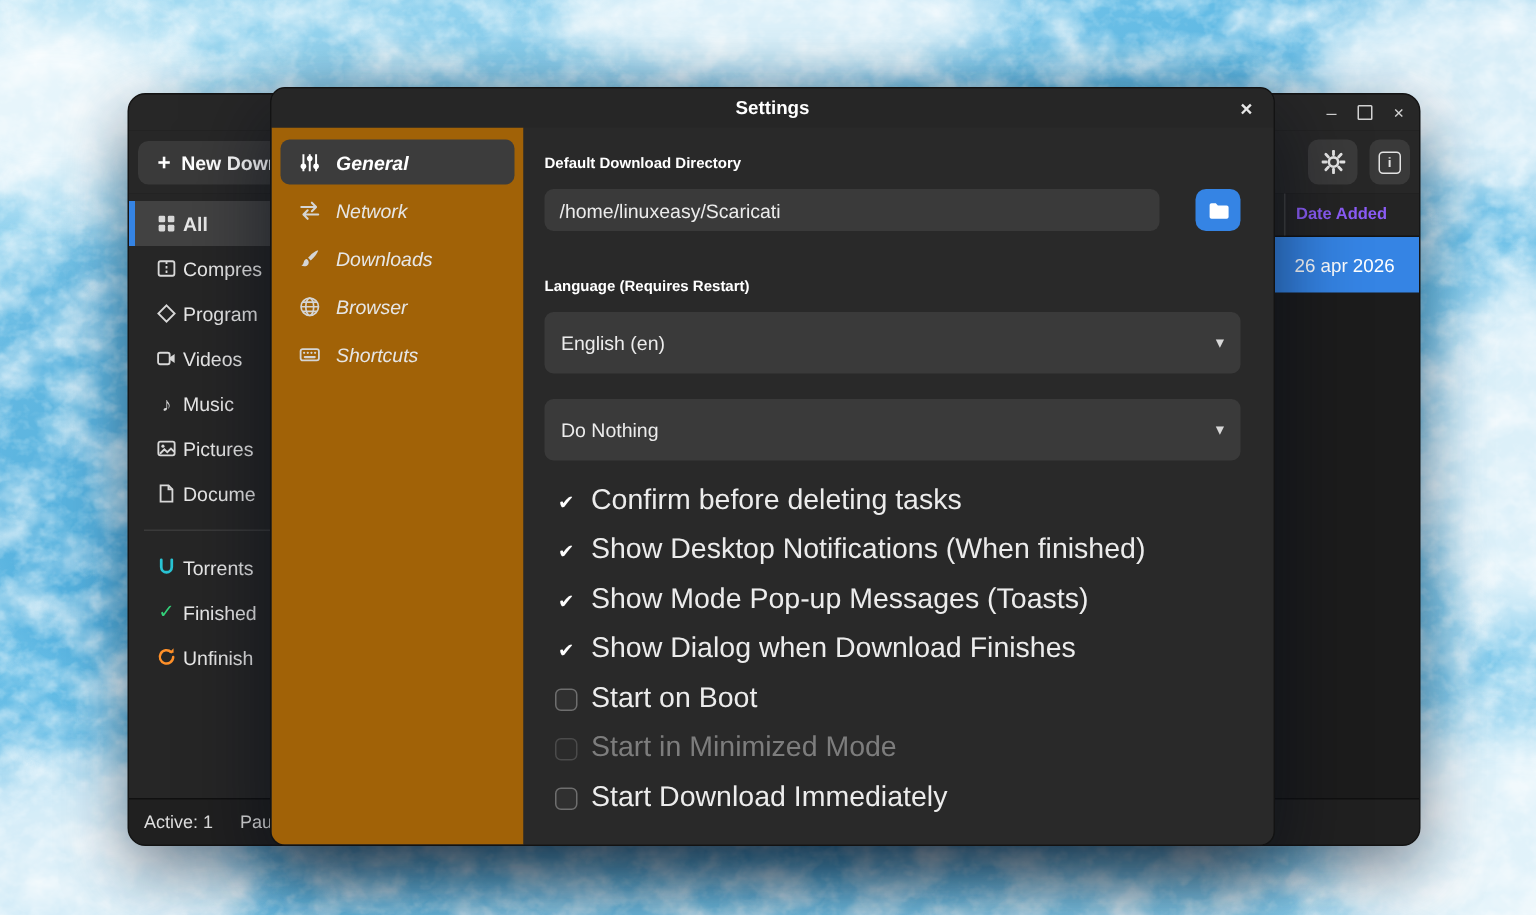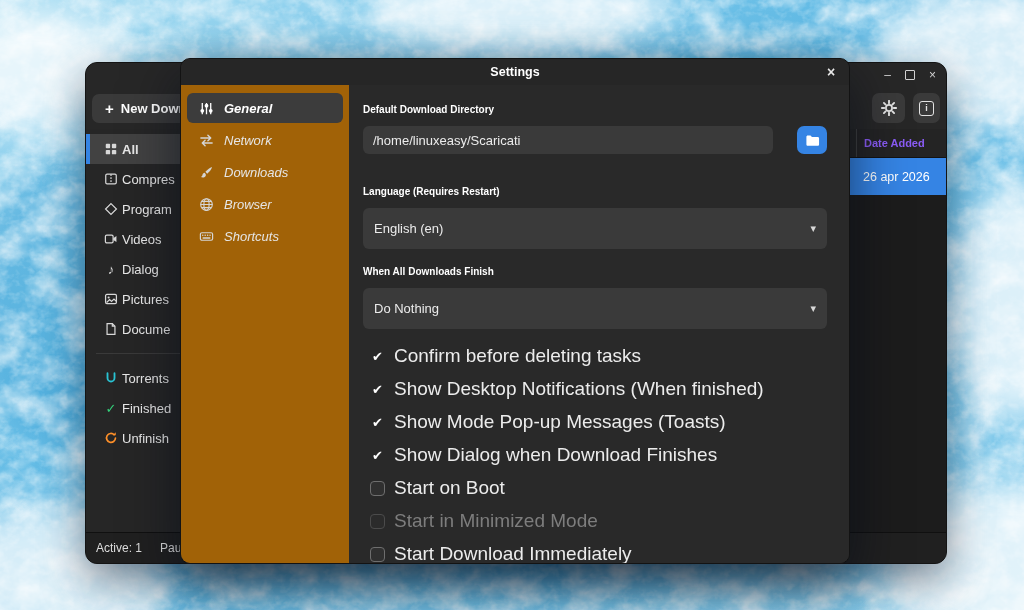--- a/index.html
+++ b/index.html
@@ -195,21 +195,21 @@
         <span class="icon">
           <svg width="14" height="14" viewBox="0 0 16 16" fill="none" stroke="currentColor" stroke-width="1.4">
             <rect x="1.6" y="3.6" width="8.8" height="8.8" rx="1.5"></rect>
             <path d="M10.6 7l3.6-2.4v6.8L10.6 9z" fill="currentColor" stroke="none"></path>
           </svg>
         </span>
         <span>Videos</span>
       </div>
       <div class="sb-item">
         <span class="icon">♪</span>
-        <span>Dialog</span>
+        <span>Music</span>
       </div>
       <div class="sb-item">
         <span class="icon">
           <svg width="14" height="14" viewBox="0 0 16 16" fill="none" stroke="currentColor" stroke-width="1.4">
             <rect x="1.8" y="2.8" width="12.4" height="10.4" rx="1.5"></rect>
             <circle cx="5.3" cy="6.2" r="1.2" fill="currentColor" stroke="none"></circle>
             <path d="M3 12l3.4-3.4 2.2 2.2 2.8-2.8 2.6 2.6"></path>
           </svg>
         </span>
         <span>Pictures</span>
@@ -336,21 +336,20 @@
             </span>
           </button>
         </div>
 
         <h2 class="heading">Language (Requires Restart)</h2>
         <div class="dropdown">
           <span>English (en)</span>
           <span class="chev">▾</span>
         </div>
 
-        <h2 class="heading">When All Downloads Finish</h2>
         <div class="dropdown">
           <span>Do Nothing</span>
           <span class="chev">▾</span>
         </div>
 
         <div class="chk-list">
           <div class="chk-row checked">
             <span class="chk-box">
                 <span class="mark">✔</span>
               </span>

